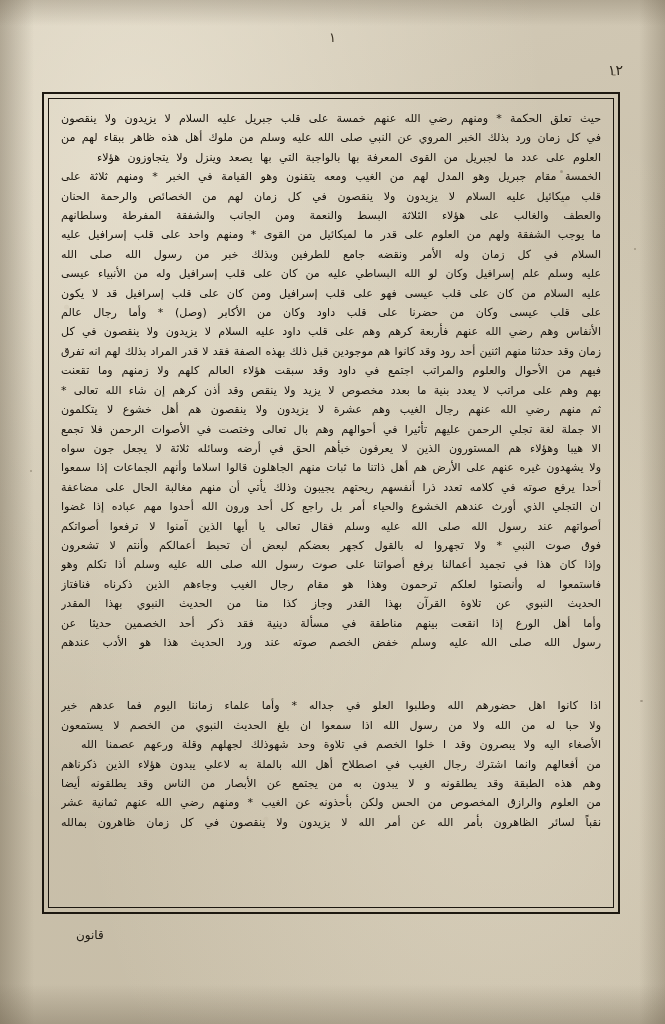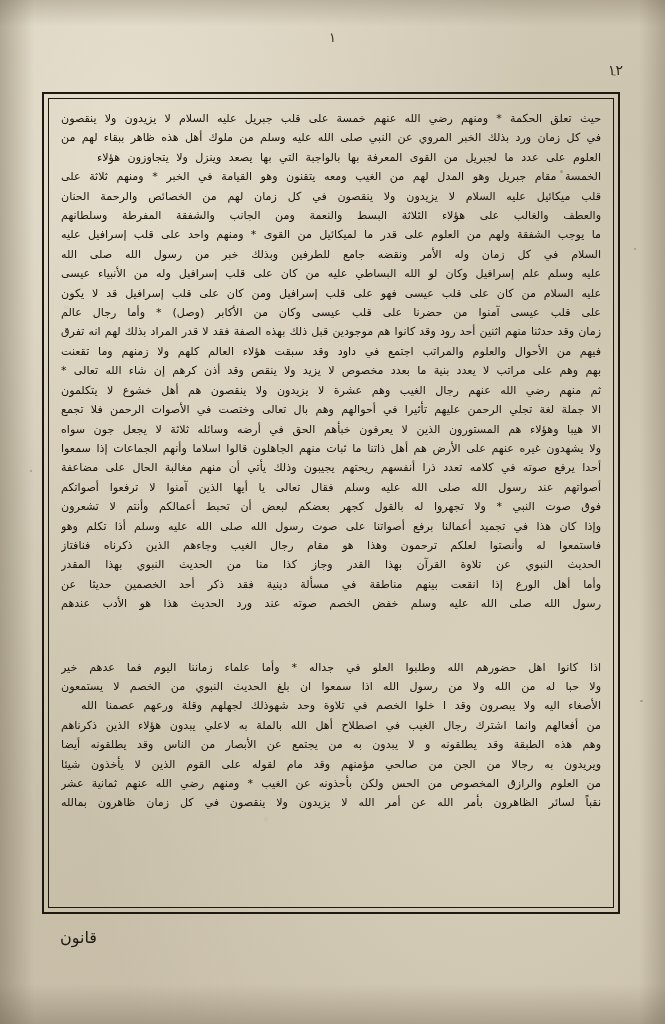--- a/index.html
+++ b/index.html
@@ -82,24 +82,24 @@
     word-spacing: -0.5px;
   }
   .text-block .ln {
     display: block;
     white-space: nowrap;
     overflow: hidden;
     transform-origin: right center;
   }
   .catchword {
     position: absolute;
-    left: 60px;
+    left: 76px;
     top: 928px;
     direction: rtl;
-    font-size: 16px;
+    font-size: 12px;
     color: #1d1810;
   }
   .edge-shadow-l {
     position: absolute;
     left: 0; top: 0; bottom: 0; width: 34px;
     background: linear-gradient(90deg, rgba(90,78,58,0.35), rgba(90,78,58,0));
     pointer-events: none;
   }
   .edge-shadow-r {
     position: absolute;
@@ -142,42 +142,43 @@
           <span class="ln" style="transform: scaleX(1);">حيث تعلق الحكمة * ومنهم رضي الله عنهم خمسة على قلب جبريل عليه السلام لا يزيدون ولا ينقصون</span>
           <span class="ln" style="transform: scaleX(1);">في كل زمان ورد بذلك الخبر المروي عن النبي صلى الله عليه وسلم من ملوك أهل هذه ظاهر ببقاء لهم من</span>
           <span class="ln" style="transform: scaleX(1); margin-left: 36px;">العلوم على عدد ما لجبريل من القوى المعرفة بها بالواجبة التي بها يصعد وينزل ولا يتجاوزون هؤلاء</span>
           <span class="ln" style="transform: scaleX(1);">الخمسة مقام جبريل وهو المدل لهم من الغيب ومعه يتقنون وهو القيامة في الخبر * ومنهم ثلاثة على</span>
           <span class="ln" style="transform: scaleX(1);">قلب ميكائيل عليه السلام لا يزيدون ولا ينقصون في كل زمان لهم من الخصائص والرحمة الحنان</span>
           <span class="ln" style="transform: scaleX(1);">والعطف والغالب على هؤلاء الثلاثة البسط والنعمة ومن الجانب والشفقة المفرطة وسلطانهم</span>
           <span class="ln" style="transform: scaleX(1);">ما يوجب الشفقة ولهم من العلوم على قدر ما لميكائيل من القوى * ومنهم واحد على قلب إسرافيل عليه</span>
           <span class="ln" style="transform: scaleX(1);">السلام في كل زمان وله الأمر ونقضه جامع للطرفين  وبذلك خبر من رسول الله صلى الله</span>
           <span class="ln" style="transform: scaleX(1);">عليه وسلم علم إسرافيل وكان لو الله البساطي عليه من كان على قلب إسرافيل وله من الأنبياء عيسى</span>
           <span class="ln" style="transform: scaleX(1);">عليه السلام من كان على قلب عيسى فهو على قلب إسرافيل ومن كان على قلب إسرافيل قد لا يكون</span>
-          <span class="ln" style="transform: scaleX(1);">على قلب عيسى آمنوا من حضرنا على قلب عيسى وكان من الأكابر (وصل) * وأما رجال عالم</span>
+          <span class="ln" style="transform: scaleX(1);">على قلب عيسى وكان من حضرنا على قلب داود وكان من الأكابر (وصل) * وأما رجال عالم</span>
+          <span class="ln" style="transform: scaleX(1);">الأنفاس وهم رضي الله عنهم فأربعة كرهم وهم على قلب داود عليه السلام لا يزيدون ولا ينقصون في كل</span>
           <span class="ln" style="transform: scaleX(1);">زمان وقد حدثنا منهم اثنين أحد رود وقد كانوا هم موجودين قبل ذلك بهذه الصفة فقد لا قدر المراد بذلك لهم انه تفرق</span>
           <span class="ln" style="transform: scaleX(1);">فيهم من الأحوال والعلوم والمراتب اجتمع في داود وقد سبقت هؤلاء العالم كلهم ولا زمنهم وما تقعنت</span>
           <span class="ln" style="transform: scaleX(1);">بهم وهم على مراتب لا يعدد بنية ما بعدد مخصوص لا يزيد ولا ينقص وقد أذن كرهم إن شاء الله تعالى *</span>
           <span class="ln" style="transform: scaleX(1);">ثم منهم رضي الله عنهم رجال الغيب وهم عشرة لا يزيدون ولا ينقصون هم أهل خشوع لا يتكلمون</span>
           <span class="ln" style="transform: scaleX(1);">الا جملة لغة تجلي الرحمن عليهم تأثيرا في أحوالهم وهم بال تعالى وختصت في الأصوات الرحمن فلا تجمع</span>
           <span class="ln" style="transform: scaleX(1);">الا هيبا  وهؤلاء هم المستورون الذين لا يعرفون خبأهم الحق في أرضه وسائله ثلاثة لا يجعل جون سواه</span>
           <span class="ln" style="transform: scaleX(1);">ولا يشهدون غيره عنهم على الأرض هم أهل ذاتنا ما ثبات منهم الجاهلون قالوا اسلاما  وأنهم الجماعات إذا سمعوا</span>
           <span class="ln" style="transform: scaleX(1);">أحدا يرفع صوته في كلامه تعدد ذرا أنفسهم ريحتهم يجيبون وذلك يأتي أن منهم مغالبة الحال على مضاعفة</span>
+          <span class="ln" style="transform: scaleX(1);">ان التجلي الذي أورث عندهم الخشوع والحياء أمر بل راجع كل أحد ورون الله أحدوا مهم عباده إذا غضوا</span>
           <span class="ln" style="transform: scaleX(1);">أصواتهم عند رسول الله صلى الله عليه وسلم فقال تعالى يا أيها الذين آمنوا لا ترفعوا أصواتكم</span>
           <span class="ln" style="transform: scaleX(1);">فوق صوت النبي * ولا تجهروا له بالقول كجهر بعضكم لبعض أن تحبط أعمالكم وأنتم لا تشعرون</span>
           <span class="ln" style="transform: scaleX(1);">وإذا كان هذا في تجميد أعمالنا برفع أصواتنا على صوت رسول الله صلى الله عليه وسلم أذا تكلم وهو</span>
           <span class="ln" style="transform: scaleX(1);">فاستمعوا له وأنصتوا لعلكم ترحمون  وهذا هو مقام رجال الغيب وجاءهم الذين ذكرناه فنافتاز</span>
           <span class="ln" style="transform: scaleX(1);">الحديث النبوي عن تلاوة القرآن بهذا القدر وجاز كذا منا من الحديث النبوي بهذا المقدر</span>
           <span class="ln" style="transform: scaleX(1);">وأما أهل الورع إذا انقعت بينهم مناطقة في مسألة دينية فقد ذكر أحد الخصمين حديثا عن</span>
           <span class="ln" style="transform: scaleX(1);">رسول الله صلى الله عليه وسلم خفض الخصم صوته عند ورد الحديث هذا هو الأدب عندهم</span>
           <span class="ln" style="transform: scaleX(1); margin-top: 44px;">اذا كانوا اهل حضورهم الله وطلبوا العلو في جداله * وأما علماء زماننا اليوم فما عدهم خير</span>
           <span class="ln" style="transform: scaleX(1);">ولا حبا له من الله ولا من رسول الله اذا سمعوا ان بلغ الحديث النبوي من الخصم لا يستمعون</span>
           <span class="ln" style="transform: scaleX(1); margin-left: 20px;">الأصغاء اليه ولا يبصرون وقد ا خلوا الخصم في تلاوة وحد شهوذلك لجهلهم وقلة ورعهم عصمنا الله</span>
           <span class="ln" style="transform: scaleX(1);">من أفعالهم وانما اشترك رجال الغيب في اصطلاح أهل الله بالملة به لاعلي يبدون هؤلاء الذين ذكرناهم</span>
           <span class="ln" style="transform: scaleX(1);">وهم هذه الطبقة وقد يطلقونه  و لا يبدون به من يجتمع عن الأبصار من الناس وقد يطلقونه  أيضا</span>
-          <span class="ln" style="transform: scaleX(1);">ويريدون به رجالا من الجن من صالحي مؤمنهم وقد مام لقوله على القوم الذين لا يأخذون شيئا</span>
           <span class="ln" style="transform: scaleX(1);">من العلوم والرازق المخصوص من الحس ولكن بأحذونه عن الغيب * ومنهم رضي الله عنهم ثمانية عشر</span>
           <span class="ln" style="transform: scaleX(1);">نقباً لسائر الظاهرون بأمر الله عن أمر الله لا يزيدون ولا ينقصون في كل زمان ظاهرون بمالله</span>
         </div>
     </div>
   </div>
 
   <div class="catchword">قانون</div>
 
   <div class="speck" style="left:560px; top:170px; width:3px; height:3px;"></div>
   <div class="speck" style="left:634px; top:248px; width:2px; height:2px;"></div>

